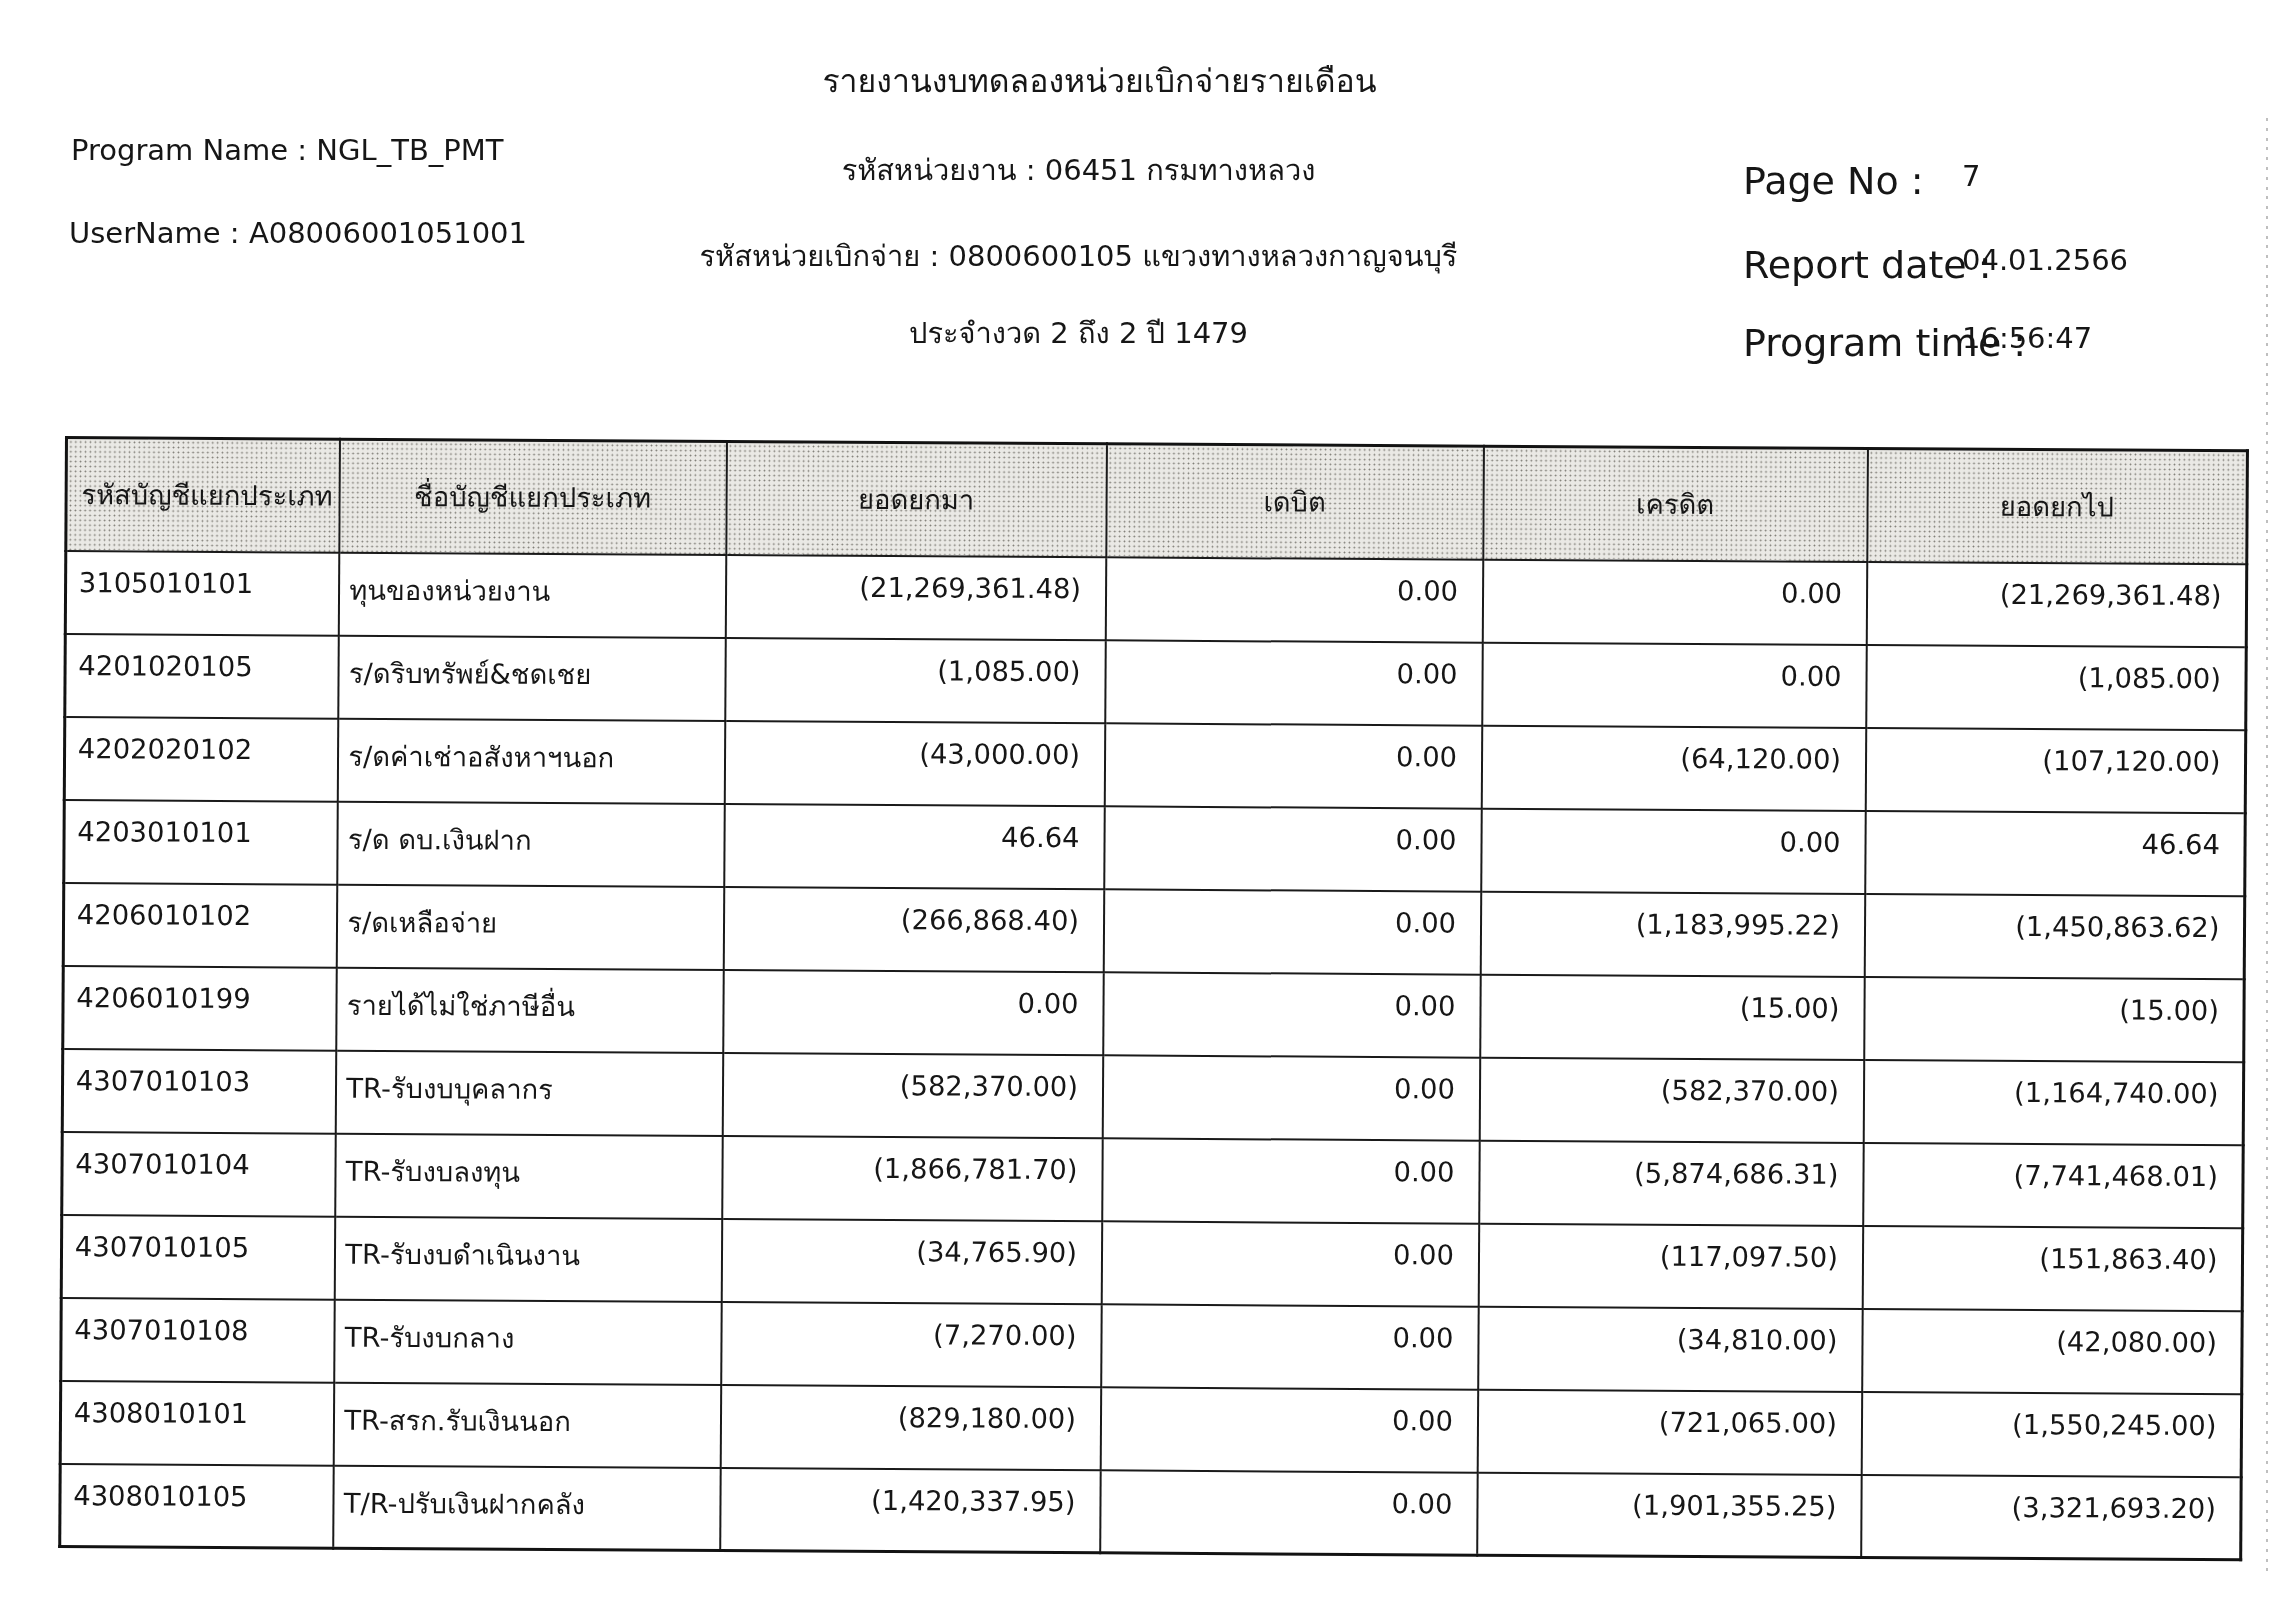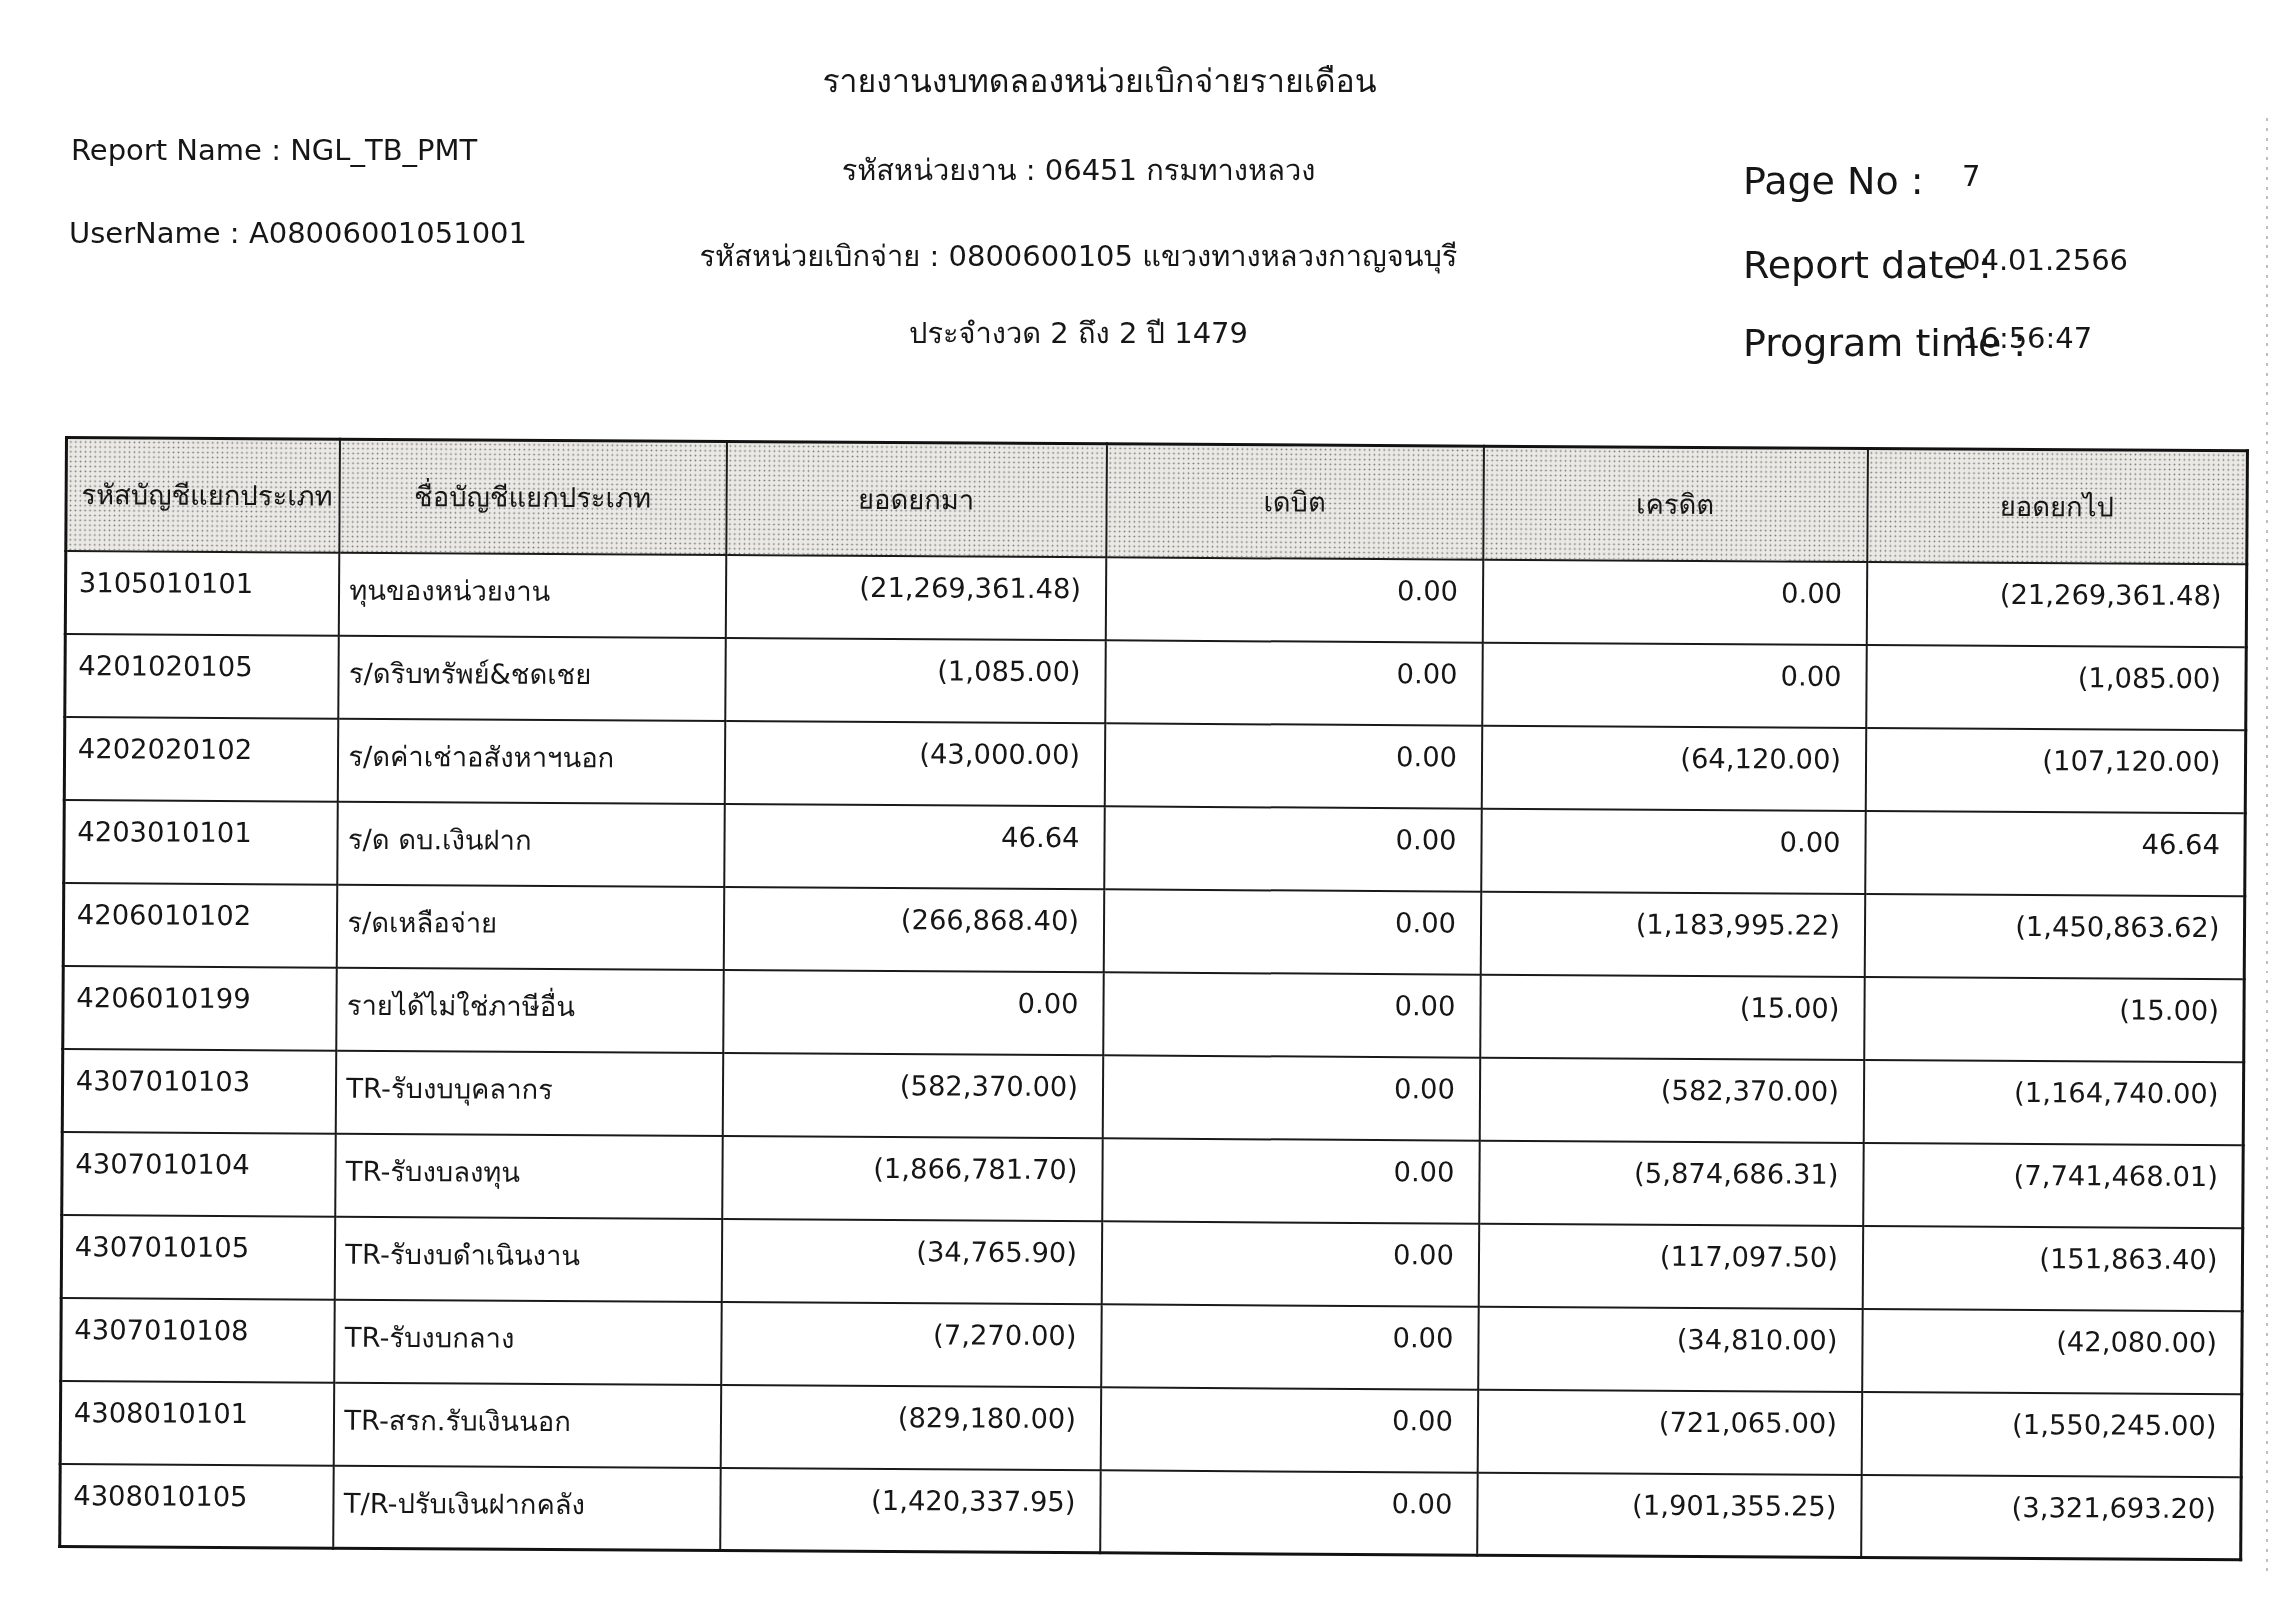--- a/index.html
+++ b/index.html
@@ -75,21 +75,21 @@
   td.c0 { text-align: left;  padding-left: 11.8px; }
   td.c1 { text-align: left;  padding-left: 9.8px; }
   td.c2, td.c3, td.c4, td.c5 { text-align: right; padding-right: 23.5px; }
 </style>
 </head>
 <body>
 
 <div class="abs doc-title">รายงานงบทดลองหน่วยเบิกจ่ายรายเดือน</div>
 
 <div class="abs hdr-line hdr-left-1">
-  <span>Report Name :</span>
+  <span>Program Name :</span>
   <span>NGL_TB_PMT</span>
 </div>
 <div class="abs hdr-line hdr-left-2">
   <span>UserName :</span>
   <span>A08006001051001</span>
 </div>
 
 <div class="abs hdr-line hdr-center hdr-c-1">รหัสหน่วยงาน : 06451 กรมทางหลวง</div>
 <div class="abs hdr-line hdr-center hdr-c-2">รหัสหน่วยเบิกจ่าย : 0800600105 แขวงทางหลวงกาญจนบุรี</div>
 <div class="abs hdr-line hdr-center hdr-c-3">ประจำงวด 2 ถึง 2 ปี 1479</div>

